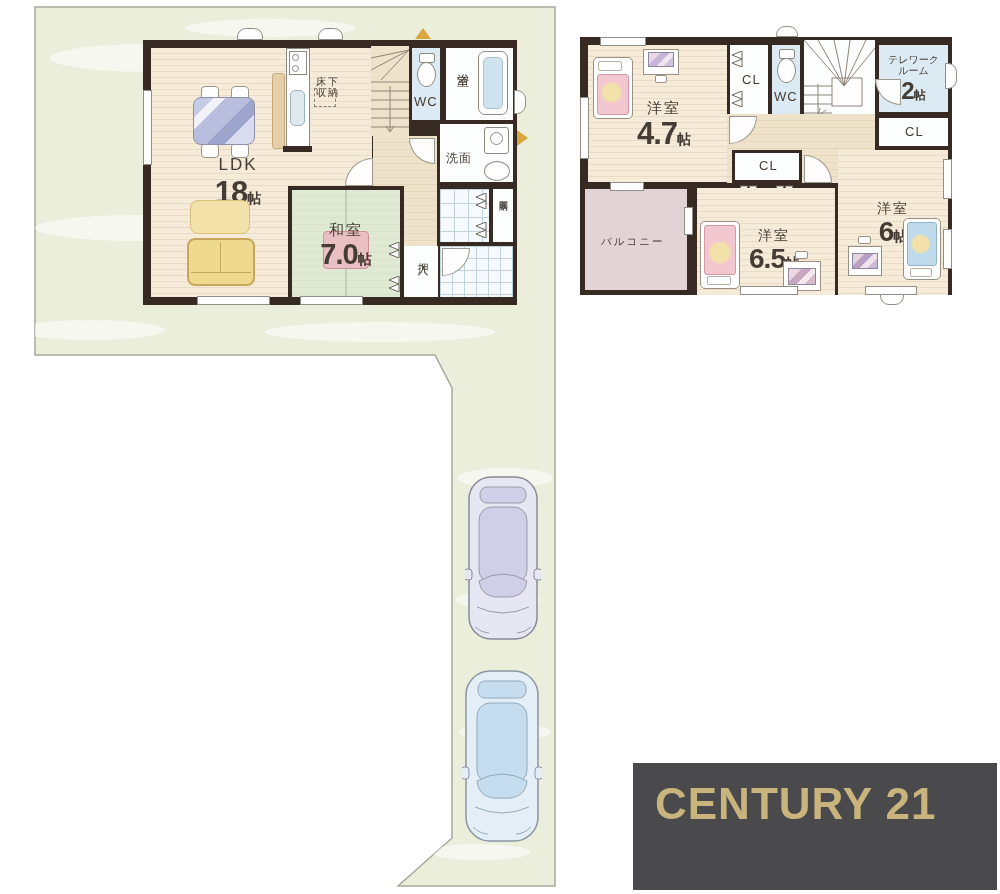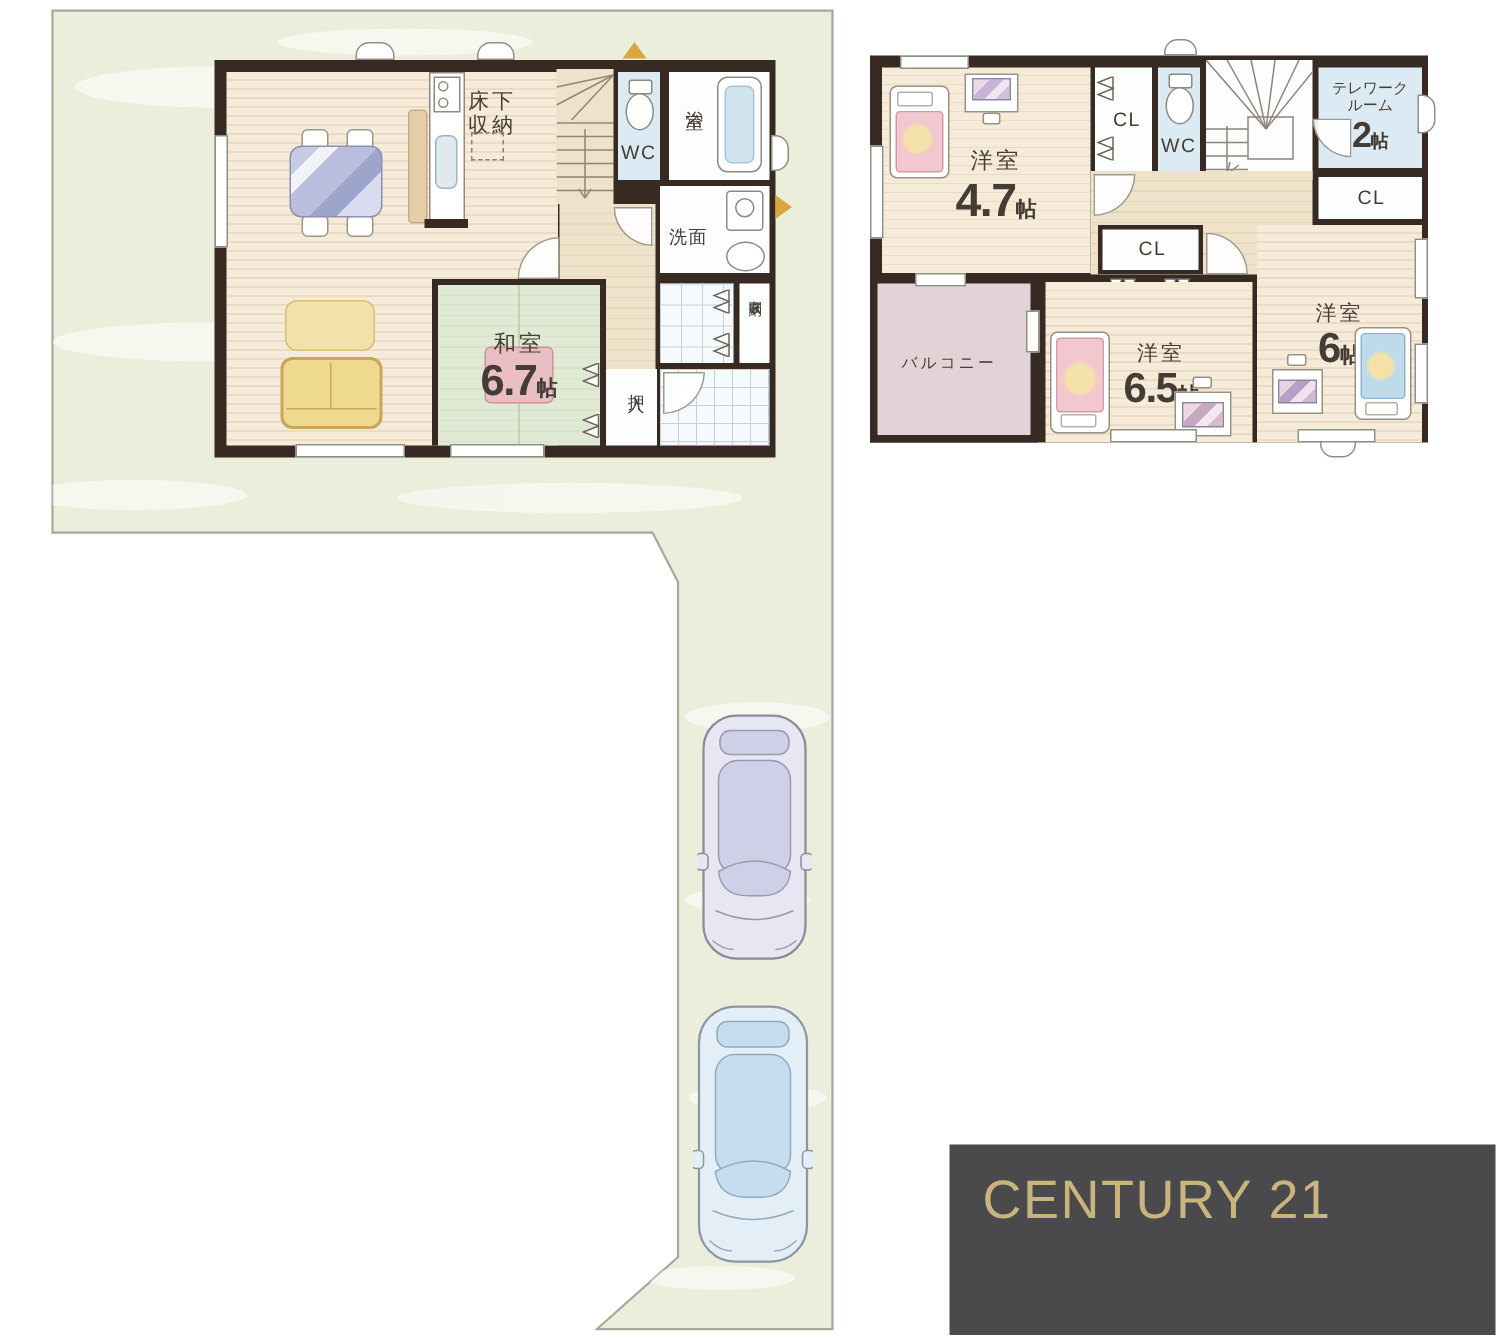--- a/index.html
+++ b/index.html
@@ -37,21 +37,21 @@
   .tri-right{position:absolute;width:0;height:0;border-top:8px solid transparent;border-bottom:8px solid transparent;
           border-left:11px solid var(--tan,#d9a640);}
   
   .furn{position:absolute;box-sizing:border-box;}
   .chair{position:absolute;width:16px;height:13px;background:#fff;border:1px solid #9a958c;border-radius:4px;}
   .toilet-tank{position:absolute;background:#fff;border:1px solid #8a8a7e;border-radius:2px;}
   .toilet-bowl{position:absolute;background:#fff;border:1px solid #8a8a7e;border-radius:50%;}
   .dashed{position:absolute;border:1px dashed #8a8274;box-sizing:border-box;}
   
   #logo{position:absolute;background:var(--logo_bg,#4a4a4c);}
-  #logo .brand{position:absolute;left:22px;top:16px;font-size:36px;font-weight:normal;
+  #logo .brand{position:absolute;left:22px;top:16px;font-size:44px;font-weight:bold;
                color:var(--gold,#c8b47c);letter-spacing:1px;}
   #logo .shop{position:absolute;left:25px;top:82px;font-size:20px;font-weight:bold;
               color:var(--gold,#c8b47c);letter-spacing:8px;}
   svg{display:block;}
 </style>
 </head>
 <body>
 
 <div id="canvas">
 
@@ -81,26 +81,30 @@
     <div class="room wood" style="left:8px;top:8px;width:221px;height:249px;"></div>
 
     <div class="furn" style="left:129px;top:33px;width:13px;height:76px;background:#e5cfa8;border:1px solid #c9ac7e;border-radius:3px;"></div>
     <div class="furn" style="left:143px;top:8px;width:24px;height:100px;background:#fff;border:1px solid #8f8a80;"></div>
     <div class="furn" style="left:146px;top:11px;width:18px;height:24px;background:#fff;border:1px solid #8f8a80;"></div>
     <div class="furn" style="left:149px;top:14px;width:7px;height:7px;border:1px solid #8f8a80;border-radius:50%;"></div>
     <div class="furn" style="left:149px;top:25px;width:7px;height:7px;border:1px solid #8f8a80;border-radius:50%;"></div>
     <div class="furn" style="left:147px;top:50px;width:15px;height:36px;background:#dfe9ee;border:1px solid #9fb3bd;border-radius:5px;"></div>
     <div class="furn" style="left:140px;top:106px;width:29px;height:6px;background:var(--wall,#362a22);"></div>
 
-    <div class="rlabel" style="left:162px;top:20px;width:46px;height:30px;font-size:14px;letter-spacing:2px;">
+    <div class="rlabel" style="left:162px;top:32px;width:46px;height:30px;font-size:10px;letter-spacing:2px;">
       <span>床下</span>
         <span>収納</span>
     </div>
     <div class="dashed" style="left:171px;top:48px;width:22px;height:19px;"></div>
 
+    <div class="rlabel" style="left:45px;top:112px;width:100px;height:62px;">
+      <span class="rname" style="font-size:17px;">LDK</span>
+      <span><span class="rsize">18</span><span class="runit">帖</span></span>
+    </div>
 
     <div class="chair" style="left:58px;top:46px;"></div>
     <div class="chair" style="left:88px;top:46px;"></div>
     <div class="chair" style="left:58px;top:103px;"></div>
     <div class="chair" style="left:88px;top:103px;"></div>
     <div class="furn" style="left:50px;top:57px;width:62px;height:48px;border-radius:8px;border:1px solid #8d90ad;
          background:linear-gradient(135deg,#c6cbe6 0 18%,#f2f3fa 18% 30%,var(--table_blue,#b9bede) 30% 55%,#9ea5cd 55% 72%,#d9dcef 72%);"></div>
 
     <div class="furn" style="left:47px;top:160px;width:60px;height:34px;background:var(--blanket_yellow,#f2e2a9);border:1px solid #d8c077;border-radius:8px;"></div>
     <div class="furn" style="left:44px;top:198px;width:68px;height:48px;background:var(--sofa,#eed98f);border:2px solid var(--sofa_line,#c8a75c);border-radius:8px;"></div>
@@ -146,21 +150,21 @@
       <div class="furn" style="left:44px;top:3px;width:25px;height:27px;background:#fff;border:1px solid #8f8a80;border-radius:3px;"></div>
       <div class="furn" style="left:50px;top:8px;width:13px;height:13px;border:1px solid #8f8a80;border-radius:50%;"></div>
       <div class="furn" style="left:44px;top:37px;width:26px;height:20px;background:#fff;border:1px solid #8f8a80;border-radius:50%;"></div>
     </div>
 
     <div class="room" style="left:145px;top:146px;width:116px;height:111px;background:var(--wall,#362a22);">
       <div class="room tatami" style="left:4px;top:4px;width:108px;height:107px;">
         <div class="furn" style="left:31px;top:41px;width:46px;height:38px;background:var(--tatami_table,#eabfc3);border:1px solid #cf9298;border-radius:4px;"></div>
         <div class="rlabel" style="left:6px;top:26px;width:96px;height:60px;align-items:center;">
           <span class="rname">和室</span>
-          <span><span class="rsize" style="font-size:29px;">6.7</span><span class="runit">帖</span></span>
+          <span><span class="rsize" style="font-size:29px;">7.0</span><span class="runit">帖</span></span>
         </div>
         <svg width="12" height="16" viewBox="0 0 12 16" style="position:absolute;left:96px;top:52px;">
           <g fill="#fff" stroke="#6c655b" stroke-width="1">
               <polygon points="11,0 1,4 11,8"></polygon>
               <polygon points="11,8 1,12 11,16"></polygon>
             </g>
         </svg>
         <svg width="12" height="16" viewBox="0 0 12 16" style="position:absolute;left:96px;top:86px;">
           <g fill="#fff" stroke="#6c655b" stroke-width="1">
               <polygon points="11,0 1,4 11,8"></polygon>

